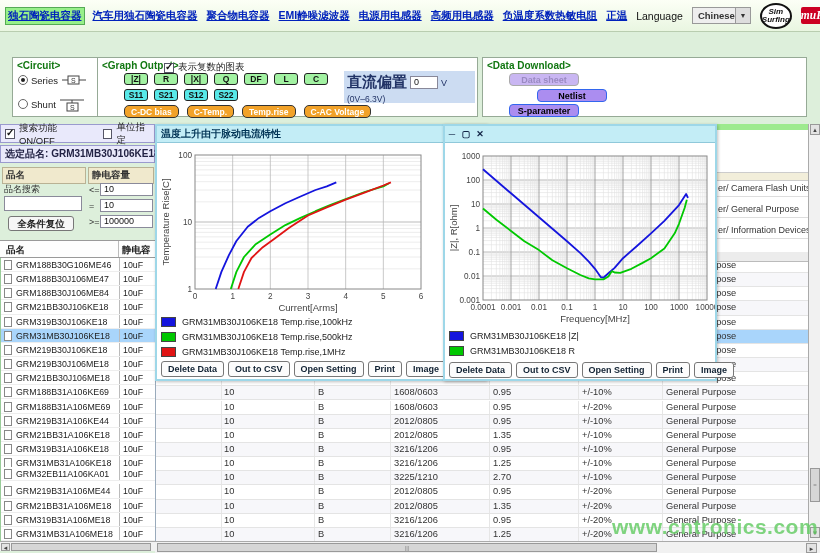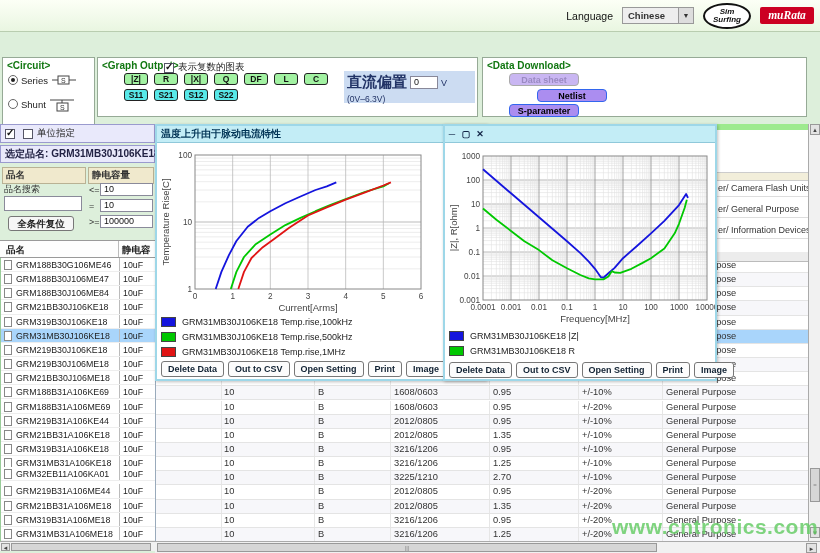--- a/index.html
+++ b/index.html
@@ -26,21 +26,21 @@
 
   
   .menubar { position:absolute; left:0; top:33px; width:820px; height:19px; background:#ebe8d7;
              border-top:1px solid #fff; border-bottom:1px solid #b5b29e;
              display:flex; align-items:center; gap:24px; padding-left:10px; }
   .menu-item { font-size:10.5px; color:#222; cursor:pointer; white-space:nowrap; }
 
   
   .panel { position:absolute; background:#fff; border:1px solid #96aa96; }
   .panel-title { position:absolute; left:4px; top:2px; font-size:10px; font-weight:bold; color:#117711; }
-  .circuit { left:2px; top:57px; width:93px; height:68px; }
+  .circuit { left:12px; top:57px; width:93px; height:60px; }
   .radio-row { position:absolute; left:5px; display:flex; align-items:center; gap:3px; }
   .radio { width:10px; height:10px; border:1px solid #666; border-radius:50%; background:#fff; position:relative; }
   .radio.on::after { content:""; position:absolute; left:2px; top:2px; width:4px; height:4px; border-radius:50%; background:#222; }
   .radio-lbl { font-size:9.5px; color:#222; }
 
   .graphout { left:97px; top:57px; width:381px; height:60px; }
   .go-check { position:absolute; left:66px; top:3px; display:flex; align-items:center; gap:4px; }
   .chkbox { width:10px; height:10px; background:#fff; border:1px solid #556; position:relative; }
   .chkbox.on::after { content:"\2713"; position:absolute; left:0px; top:-3px; font-size:10px; color:#111; font-weight:bold; }
   .chk-lbl { font-size:9.5px; color:#222; }
@@ -126,20 +126,30 @@
   .win-btns { position:absolute; left:4px; display:flex; gap:4px; }
   .wbtn { height:16px; background:#fcfcfc; border:1px solid #777; border-radius:3px; font-size:9px;
           font-weight:bold; color:#123; padding:2px 6px; cursor:pointer; white-space:nowrap; }
 </style>
 </head>
 <body>
 
 <div id="app">
 
   <div class="navbar">
+    <span id="nav-links" style="display:flex;gap:9px;align-items:center;">
+        <span class="nav-link active">独石陶瓷电容器</span>
+        <span class="nav-link">汽车用独石陶瓷电容器</span>
+        <span class="nav-link">聚合物电容器</span>
+        <span class="nav-link">EMI静噪滤波器</span>
+        <span class="nav-link">电源用电感器</span>
+        <span class="nav-link">高频用电感器</span>
+        <span class="nav-link">负温度系数热敏电阻</span>
+        <span class="nav-link">正温</span>
+      </span>
     <span class="nav-lang">Language</span>
     <span class="nav-select">
       <span class="sel-txt">Chinese</span>
       <span class="sel-arr">▼</span>
     </span>
     <span class="logo-sim">
       <span>Sim</span>
       <span>Surfing</span>
     </span>
     <span class="logo-murata">muRata</span>
@@ -184,39 +194,46 @@
         <div class="btn-sm btn-green">DF</div>
         <div class="btn-sm btn-green">L</div>
         <div class="btn-sm btn-green">C</div>
       </div>
     <div class="btnrow" id="sparam-row" style="top:31px;">
         <div class="btn-sm btn-cyan">S11</div>
         <div class="btn-sm btn-cyan">S21</div>
         <div class="btn-sm btn-cyan">S12</div>
         <div class="btn-sm btn-cyan">S22</div>
       </div>
+    <div class="btnrow" id="special-row" style="top:47px;gap:8px;">
+        <div class="btn-orange">C-DC bias</div>
+        <div class="btn-orange">C-Temp.</div>
+        <div class="btn-orange">Temp.rise</div>
+        <div class="btn-orange">C-AC Voltage</div>
+      </div>
     <div class="dcbias">
       <div class="l1">
         <span class="dc-lbl">直流偏置</span>
         <span class="dc-input">0</span>
         <span class="dc-unit">V</span>
       </div>
       <div class="dc-range">(0V–6.3V)</div>
     </div>
   </div>
 
   <div class="panel datadl">
     <div class="panel-title">&lt;Data Download&gt;</div>
     <div class="dl-btn dl-disabled" style="top:15px;">Data sheet</div>
     <div class="dl-btn dl-active" style="top:31px;margin-left:28px;">Netlist</div>
     <div class="dl-btn dl-active" style="top:46px;">S-parameter</div>
   </div>
 
   <div class="lrow chk-row">
     <span class="chkbox on"></span>
+    <span class="chk-lbl">搜索功能 ON/OFF</span>
     <span class="chkbox" style="margin-left:4px;"></span>
     <span class="chk-lbl">单位指定</span>
   </div>
   <div class="lrow sel-row">
     <span>选定品名:</span>
     <span>GRM31MB30J106KE18</span>
   </div>
 
   <div class="filter-hdr" style="left:2px;top:167px;width:84px;">品名</div>
   <div class="small-lbl" style="left:4px;top:183px;">品名搜索</div>

